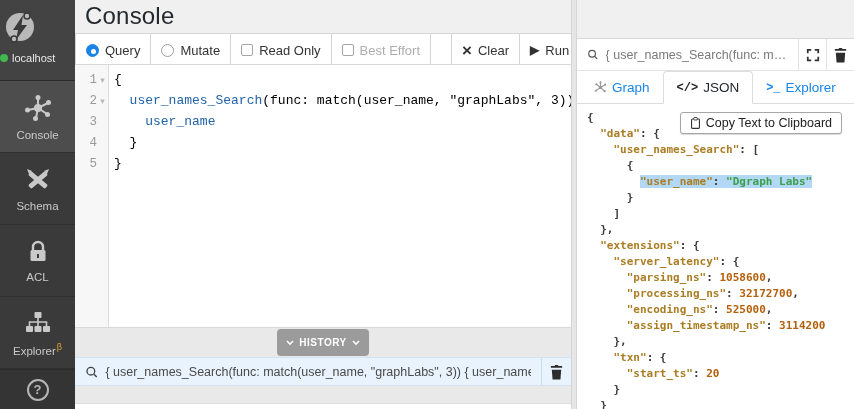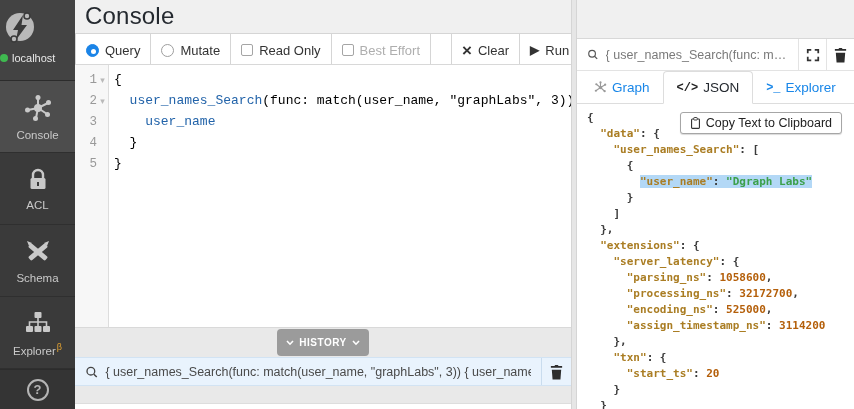--- a/index.html
+++ b/index.html
@@ -111,41 +111,41 @@
         <circle cx="24.5" cy="21.5" r="2.5" fill="#c9c9c9"></circle>
           <circle cx="12.5" cy="25.5" r="2.5" fill="#c9c9c9"></circle>
         <circle cx="4.5" cy="17" r="2.5" fill="#c9c9c9"></circle>
       </svg>
     </span>
     <span class="nav-label">Console</span>
   </div>
 
   <div class="nav-item">
     <span>
-      <svg width="26" height="26" viewBox="0 0 26 26">
-        <path d="M8 12 v-4 a5 5 0 0 1 10 0 v4" fill="none" stroke="#c9c9c9" stroke-width="2.4"></path>
-        <rect x="5.5" y="11" width="15" height="11" rx="1.5" fill="#c9c9c9"></rect>
-        <rect x="12" y="15" width="2" height="4" fill="#3a3a3a"></rect>
-      </svg>
-    </span>
-    <span class="nav-label">ACL</span>
-  </div>
-
-  <div class="nav-item">
-    <span>
       <svg width="28" height="28" viewBox="0 0 28 28">
         <g fill="#c9c9c9">
           <rect x="3" y="11.5" width="22" height="5" rx="1.5" transform="rotate(-40 14 14)"></rect>
           <rect x="3" y="11.5" width="22" height="5" rx="1.5" transform="rotate(40 14 14)"></rect>
           <path d="M3 3 l5 2 -3 3 Z"></path>
             <path d="M25 3 l-5 2 3 3 Z"></path>
         </g>
       </svg>
     </span>
     <span class="nav-label">Schema</span>
+  </div>
+
+  <div class="nav-item">
+    <span>
+      <svg width="26" height="26" viewBox="0 0 26 26">
+        <path d="M8 12 v-4 a5 5 0 0 1 10 0 v4" fill="none" stroke="#c9c9c9" stroke-width="2.4"></path>
+        <rect x="5.5" y="11" width="15" height="11" rx="1.5" fill="#c9c9c9"></rect>
+        <rect x="12" y="15" width="2" height="4" fill="#3a3a3a"></rect>
+      </svg>
+    </span>
+    <span class="nav-label">ACL</span>
   </div>
 
   <div class="nav-item">
     <span>
       <svg width="28" height="26" viewBox="0 0 28 26">
         <g fill="#c9c9c9">
           <rect x="10.5" y="2" width="7" height="6" rx="1"></rect>
           <rect x="2" y="16" width="7" height="6" rx="1"></rect>
           <rect x="10.5" y="16" width="7" height="6" rx="1"></rect>
           <rect x="19" y="16" width="7" height="6" rx="1"></rect>

